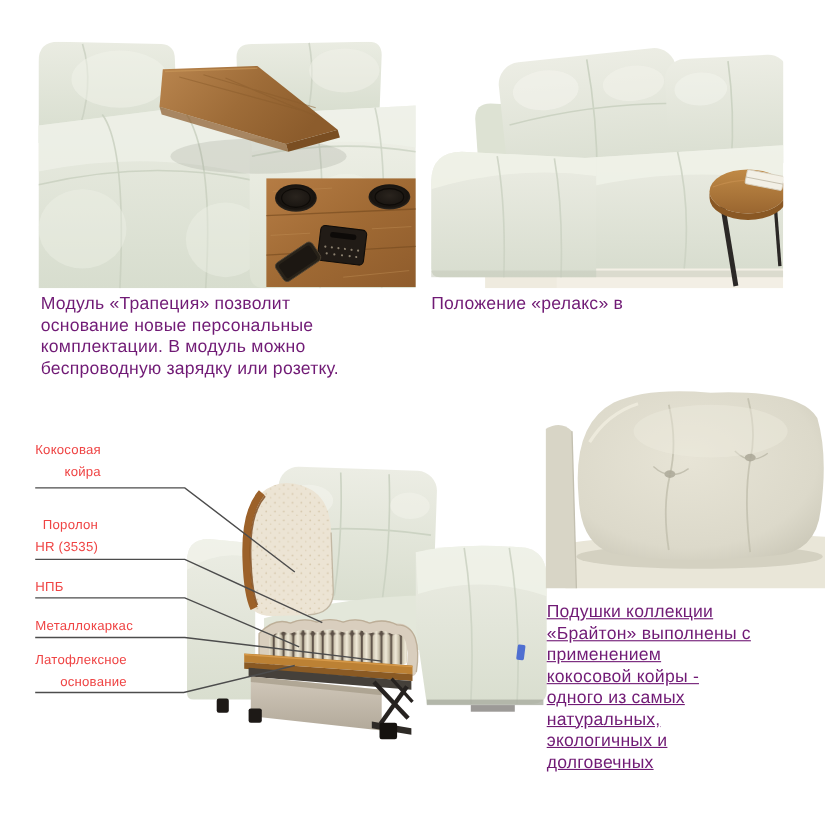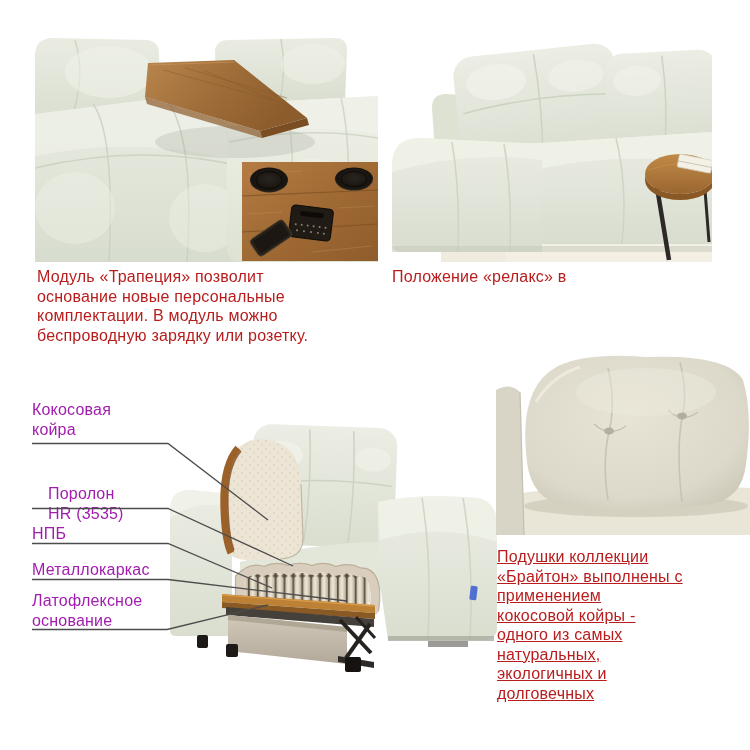--- a/index.html
+++ b/index.html
@@ -2,28 +2,28 @@
 <html><head>
 <meta charset="utf-8">
 <style>
   html,body{margin:0;padding:0;background:#ffffff;}
   #canvas{
     position:relative;width:750px;height:750px;background:#ffffff;
     font-family:"Liberation Sans", sans-serif;color:#3e3e3e;overflow:hidden;
   }
   .photo{position:absolute;}
   .photo svg{display:block;}
-  .caption{position:absolute;font-size:16px;line-height:19.5px;letter-spacing:0.2px;color:#b91c1c;}
-  .dlabel{position:absolute;font-size:16px;line-height:19.5px;letter-spacing:0.2px;color:#a21caf;}
+  .caption{position:absolute;font-size:16px;line-height:19.5px;letter-spacing:0.2px;color:#701a75;}
+  .dlabel{position:absolute;font-size:12px;line-height:19.5px;letter-spacing:0.2px;color:#ef4444;text-align:right;}
   .tline{display:block;white-space:nowrap;}
   #cap-trapezoid{left:37px;top:267px;width:350px;}
   #cap-relax{left:392px;top:267px;width:340px;}
   #cap-pillows{left:497px;top:547px;width:250px;text-decoration:underline;}
   #lbl-coir{left:32px;top:400px;}
-  #lbl-foam{left:32px;top:484px;margin-left:16px;}
+  #lbl-foam{left:32px;top:468px;}
   #lbl-npb{left:32px;top:524px;}
   #lbl-frame{left:32px;top:560px;}
   #lbl-latoflex{left:32px;top:591px;}
   #photo-trapezoid{left:35px;top:38px;}
   #photo-inset{left:242px;top:162px;z-index:3;}
   #photo-relax{left:386px;top:38px;}
   #diagram{left:160px;top:390px;}
   #photo-cushion{left:496px;top:352px;}
   #leader-lines{position:absolute;left:0;top:0;z-index:4;pointer-events:none;}
 </style>

